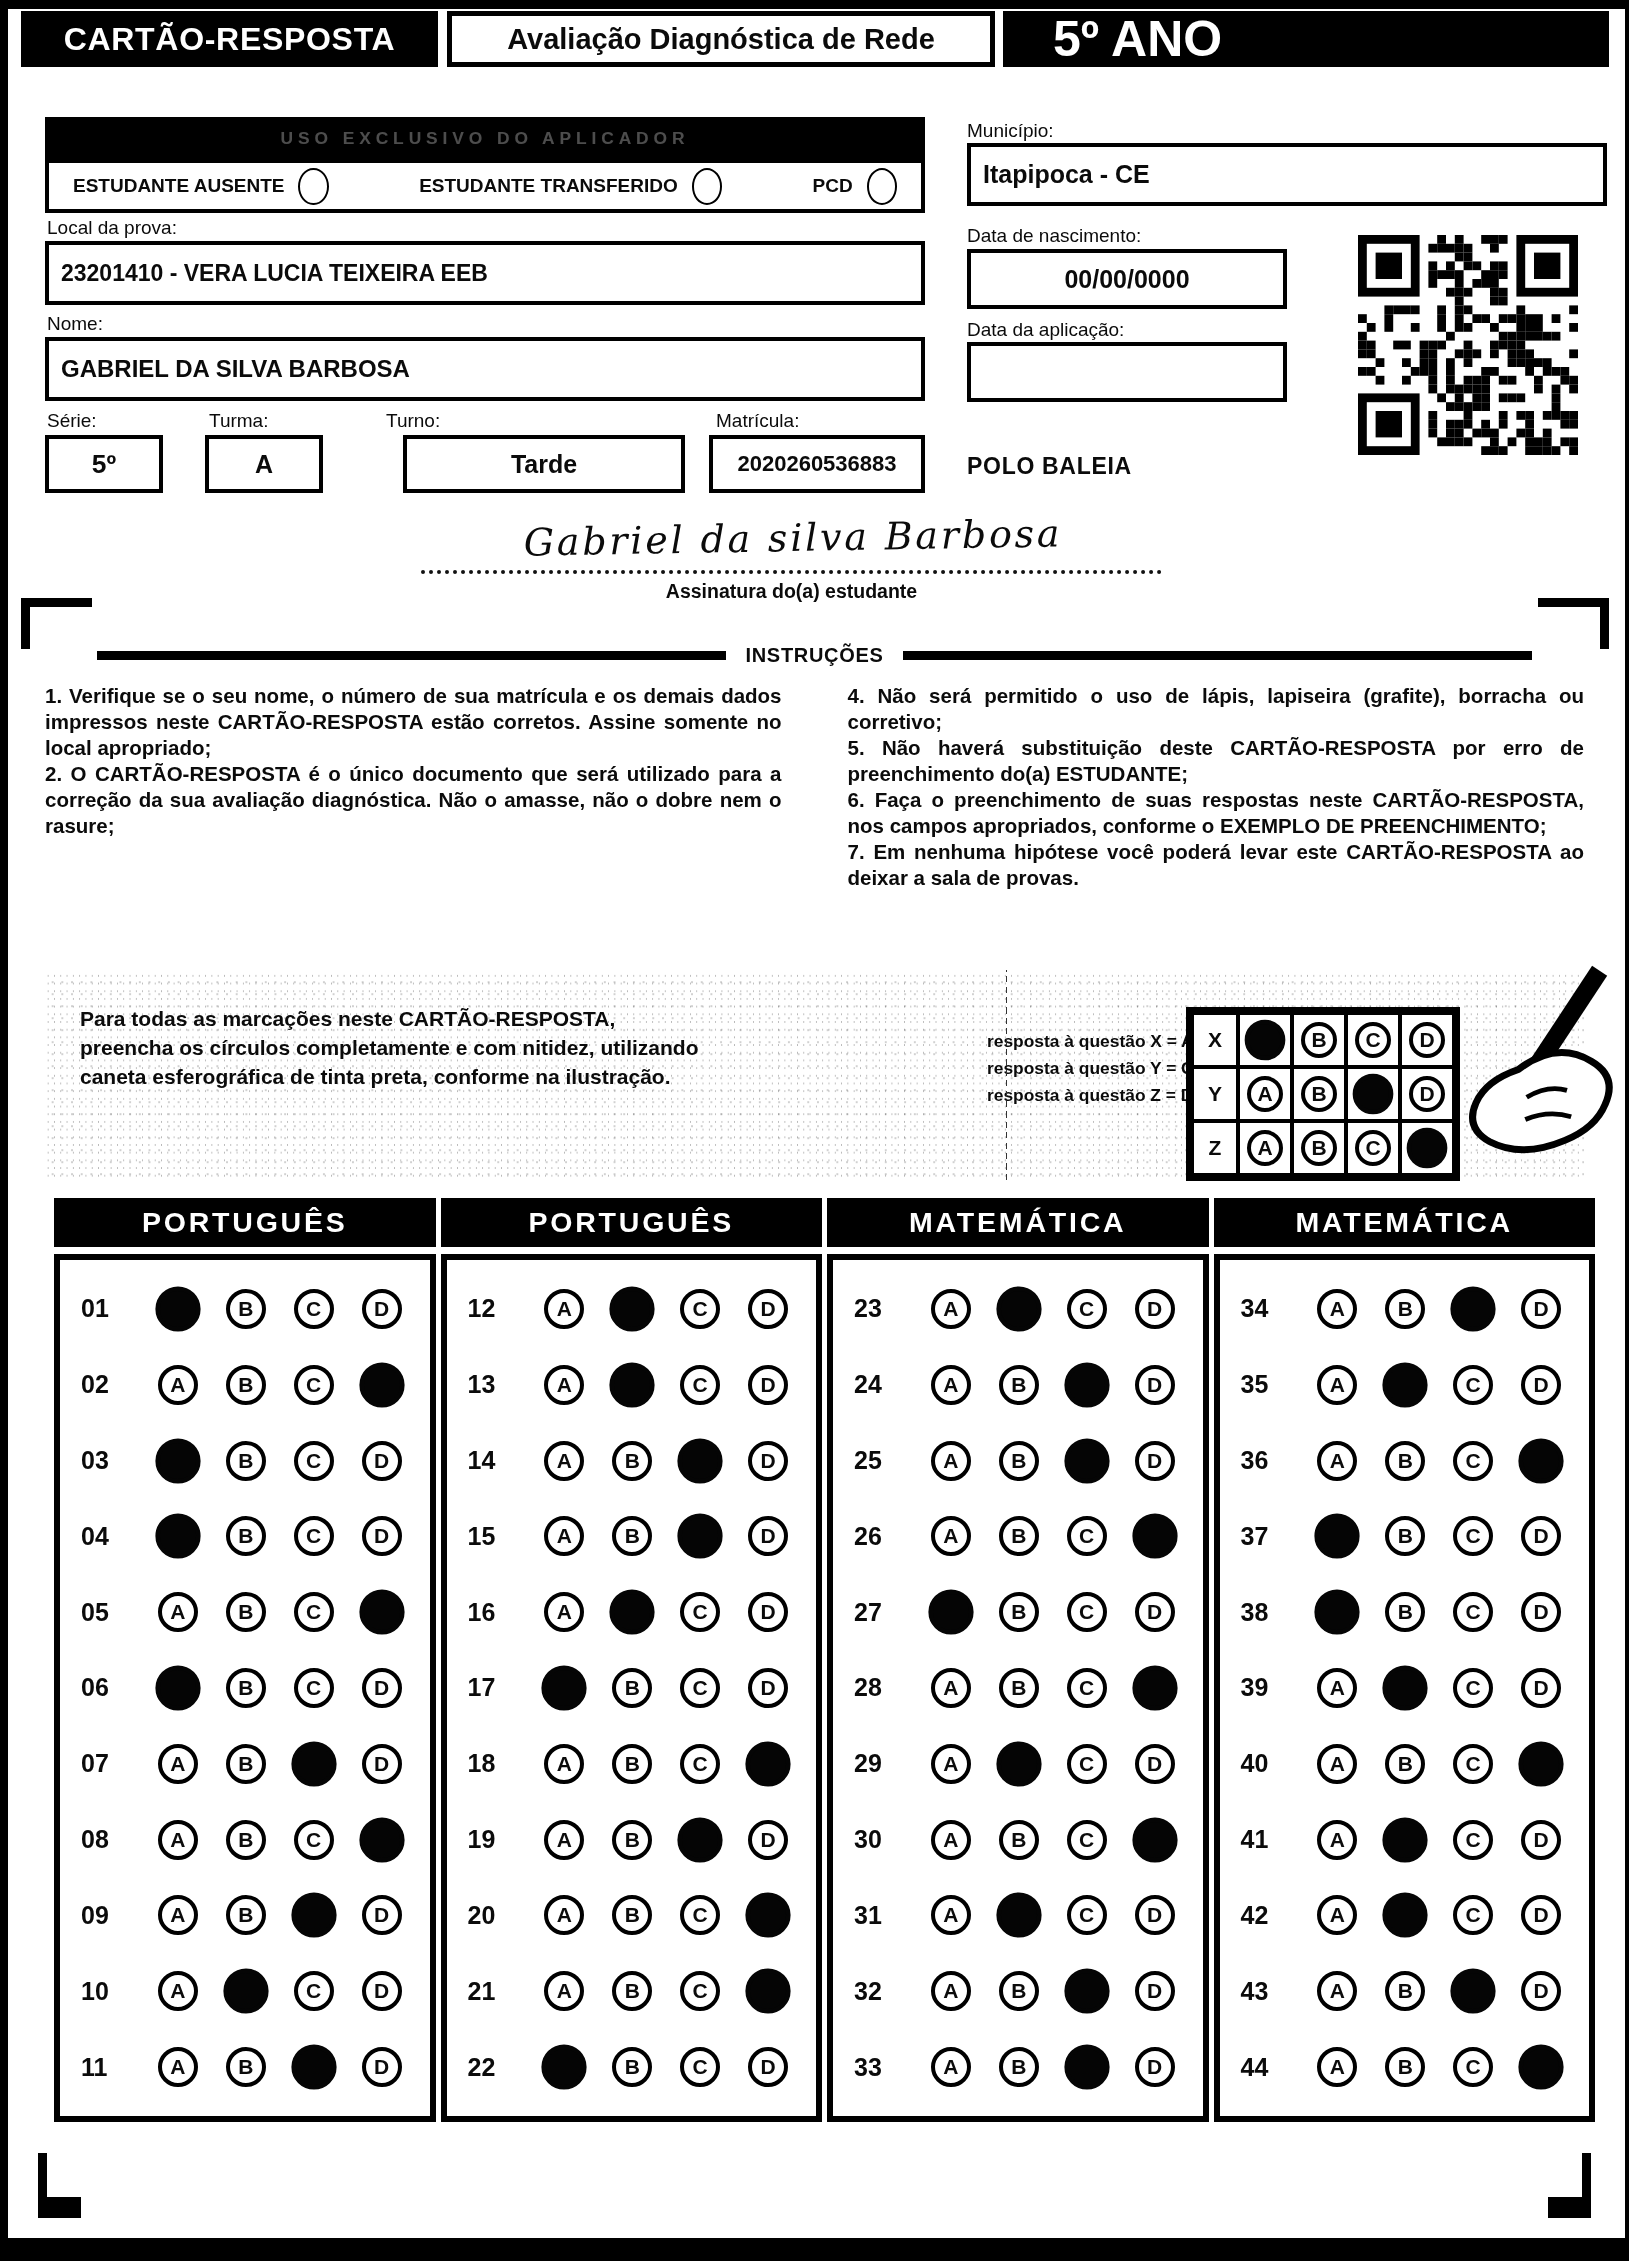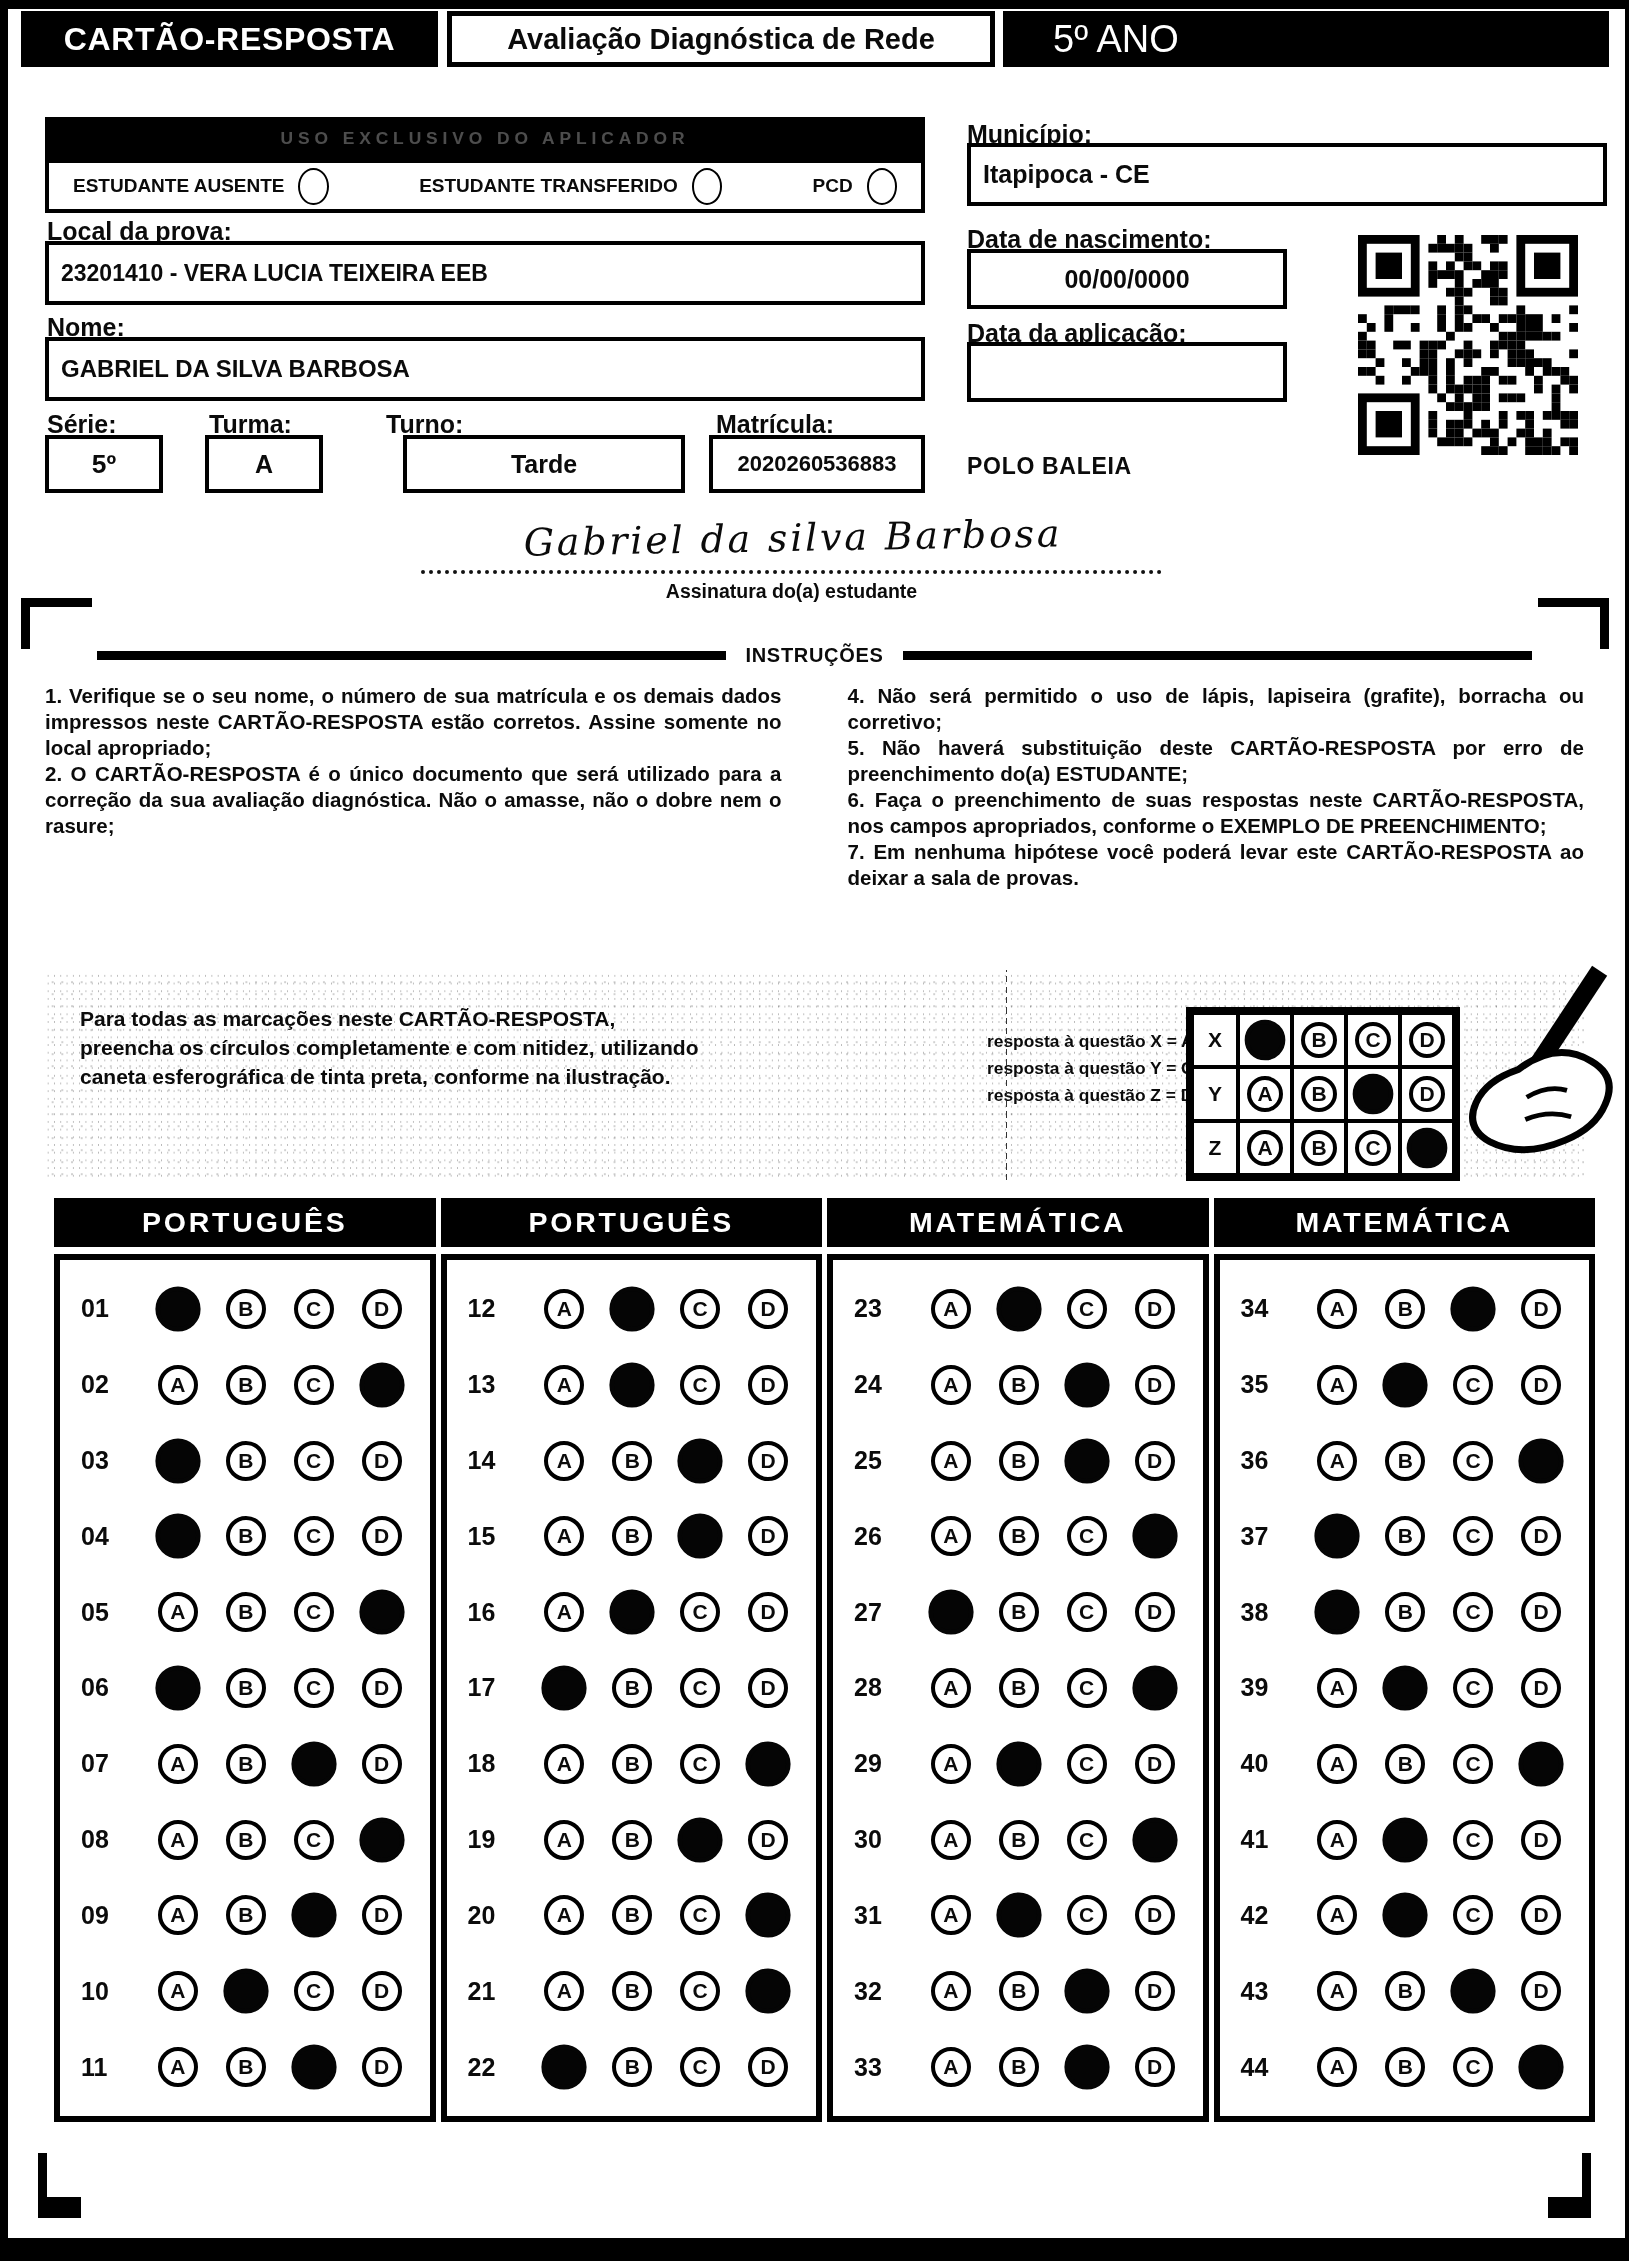--- a/index.html
+++ b/index.html
@@ -10,30 +10,30 @@
   .frame-top{left:0;top:0;width:100%;height:9px;background:#000;}
   .frame-left{left:0;top:0;width:8.3px;height:100%;background:#000;}
   .frame-right{right:0;top:0;width:4.9px;height:100%;background:#000;}
   .frame-bottom{left:0;bottom:0;width:100%;height:23px;background:#000;}
   
   .hdr-title{left:21px;top:11px;width:417px;height:56px;background:#000;color:#fff;
              display:flex;align-items:center;justify-content:center;font-size:32px;font-weight:bold;letter-spacing:0.7px;}
   .hdr-sub{left:447px;top:11px;width:548px;height:56px;background:#fff;border:5.6px solid #000;box-sizing:border-box;
            display:flex;align-items:center;justify-content:center;font-size:29px;font-weight:bold;}
   .hdr-grade{left:1003px;top:11px;width:606px;height:56px;background:#000;color:#fff;
-             display:flex;align-items:center;font-size:38px;font-weight:normal;padding-left:50px;box-sizing:border-box;}
+             display:flex;align-items:center;font-size:50px;font-weight:bold;padding-left:50px;box-sizing:border-box;}
   
   .aplicador-bar{left:45px;top:117px;width:880px;height:42px;background:#000;color:rgba(255,255,255,.30);
                  display:flex;align-items:center;justify-content:center;font-size:17.4px;font-weight:bold;letter-spacing:4.9px;}
   .checkbox-row{left:45px;top:159px;width:880px;height:54px;border:4.2px solid #000;box-sizing:border-box;
                 display:flex;align-items:center;justify-content:space-between;padding:0 24px;}
   .chk{display:flex;align-items:center;gap:14px;font-size:19px;font-weight:bold;}
   .chk-circle{width:26.4px;height:33px;border:2.8px solid #000;border-radius:50%;background:#fff;}
   
-  .lbl{font-weight:bold;font-size:25px;white-space:nowrap;}
+  .lbl{font-weight:normal;font-size:19px;white-space:nowrap;}
   .box{border:4.9px solid #000;box-sizing:border-box;display:flex;align-items:center;font-weight:bold;background:#fff;}
   .box.pad{padding-left:12px;}
   .box.center{justify-content:center;}
   
   .sig-line{left:421px;top:527px;width:741px;height:43px;border-bottom:4.9px dotted #111;}
   .sig-hand{left:445px;top:516px;width:696px;text-align:center;font-family:"DejaVu Serif",serif;font-style:italic;
             font-size:38px;transform:rotate(-1deg);letter-spacing:2.8px;white-space:nowrap;}
   .sig-label{left:421px;top:580px;width:741px;text-align:center;font-size:19.5px;font-weight:bold;}
   
   .cb{box-sizing:border-box;}

